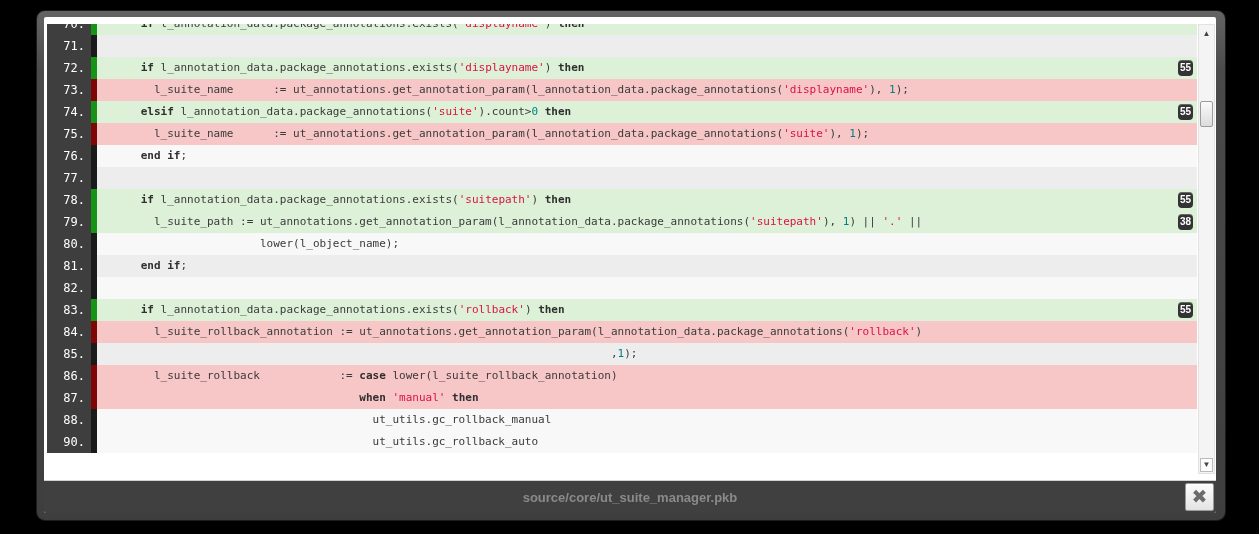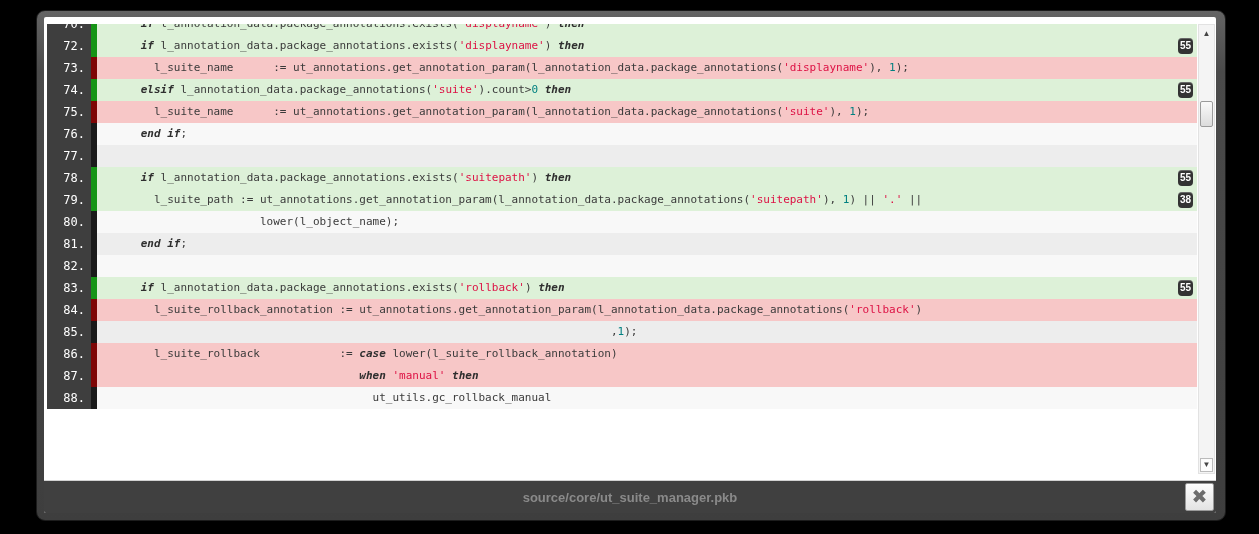--- a/index.html
+++ b/index.html
@@ -22,21 +22,21 @@
   .gut { width:44px; background:#3e3e3e; color:#fff; text-align:right;
          padding-right:6px; font-size:12px; flex:0 0 auto; }
   .strip { width:6px; flex:0 0 auto; background:#1a1a1a; }
   .strip.covered   { background:var(--covered-strip); }
   .strip.uncovered { background:var(--uncovered-strip); }
   .codetext { flex:1 1 auto; white-space:pre; color:#3a3a3a; padding-left:4px; overflow:hidden; }
   .bg-covered   { background:var(--covered-bg); }
   .bg-uncovered { background:var(--uncovered-bg); }
   .bg-even { background:#f8f8f8; }
   .bg-odd  { background:#ededed; }
-  .kw  { font-weight:bold; color:#2f2f2f;font-style:italic; }
+  .kw  { font-weight:bold; color:#2f2f2f; }
   .str { color:var(--string-color);text-align:center; }
   .num { color:var(--number-color); }
   .badge { position:absolute; right:4px; top:3px; min-width:13px; height:16px;
            background:var(--badge-bg); color:#fff; border-radius:4px;
            font:bold 10px "Liberation Sans",sans-serif; line-height:16px;
            text-align:center; padding:0 2px;
            box-shadow:inset 0 1px 0 rgba(255,255,255,.25); }
 
   .scrollbar { position:absolute; left:1154px; top:7px; width:17px; height:450px;
                background:#f4f4f4; border:1px solid #e2e2e2; }
@@ -65,20 +65,25 @@
 
 <div class="stage">
   <div class="window">
     <div class="inner">
 
       <div class="code-view" id="code-view">
           <div class="row partial">
             <div class="gut">70.</div>
             <div class="strip covered"></div>
             <div class="codetext bg-covered"><span class="pln">      </span><span class="kw">if</span><span class="pln"> l_annotation_data.package_annotations.exists(</span><span class="str">'displayname'</span><span class="pln">) </span><span class="kw">then</span></div>
+          </div>
+          <div class="row">
+            <div class="gut">71.</div>
+            <div class="strip none"></div>
+            <div class="codetext bg-odd"></div>
           </div>
           <div class="row">
             <div class="gut">72.</div>
             <div class="strip covered"></div>
             <div class="codetext bg-covered"><span class="pln">      </span><span class="kw">if</span><span class="pln"> l_annotation_data.package_annotations.exists(</span><span class="str">'displayname'</span><span class="pln">) </span><span class="kw">then</span></div>
             <span class="badge">55</span>
           </div>
           <div class="row">
             <div class="gut">73.</div>
             <div class="strip uncovered"></div>
@@ -156,20 +161,25 @@
           <div class="row">
             <div class="gut">87.</div>
             <div class="strip uncovered"></div>
             <div class="codetext bg-uncovered"><span class="pln">                                       </span><span class="kw">when</span><span class="pln"> </span><span class="str">'manual'</span><span class="pln"> </span><span class="kw">then</span></div>
           </div>
           <div class="row">
             <div class="gut">88.</div>
             <div class="strip none"></div>
             <div class="codetext bg-even"><span class="pln">                                         ut_utils.gc_rollback_manual</span></div>
           </div>
+          <div class="row">
+            <div class="gut">90.</div>
+            <div class="strip none"></div>
+            <div class="codetext bg-even"><span class="pln">                                         ut_utils.gc_rollback_auto</span></div>
+          </div>
         </div>
 
       <div class="scrollbar">
         <div class="sb-up">▲</div>
         <div class="sb-thumb"></div>
         <div class="sb-down">▼</div>
       </div>
 
       <div class="footer">
         <span class="footer-text">source/core/ut_suite_manager.pkb</span>

